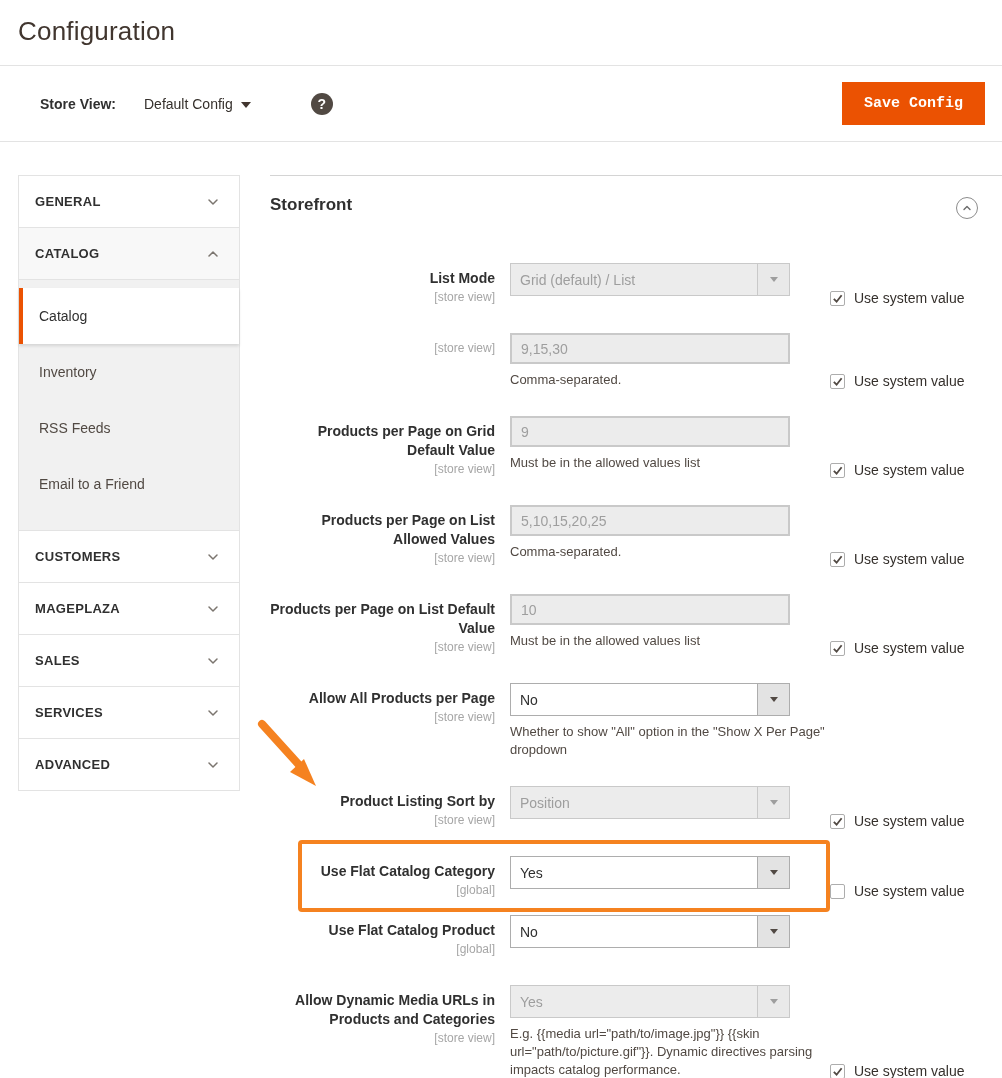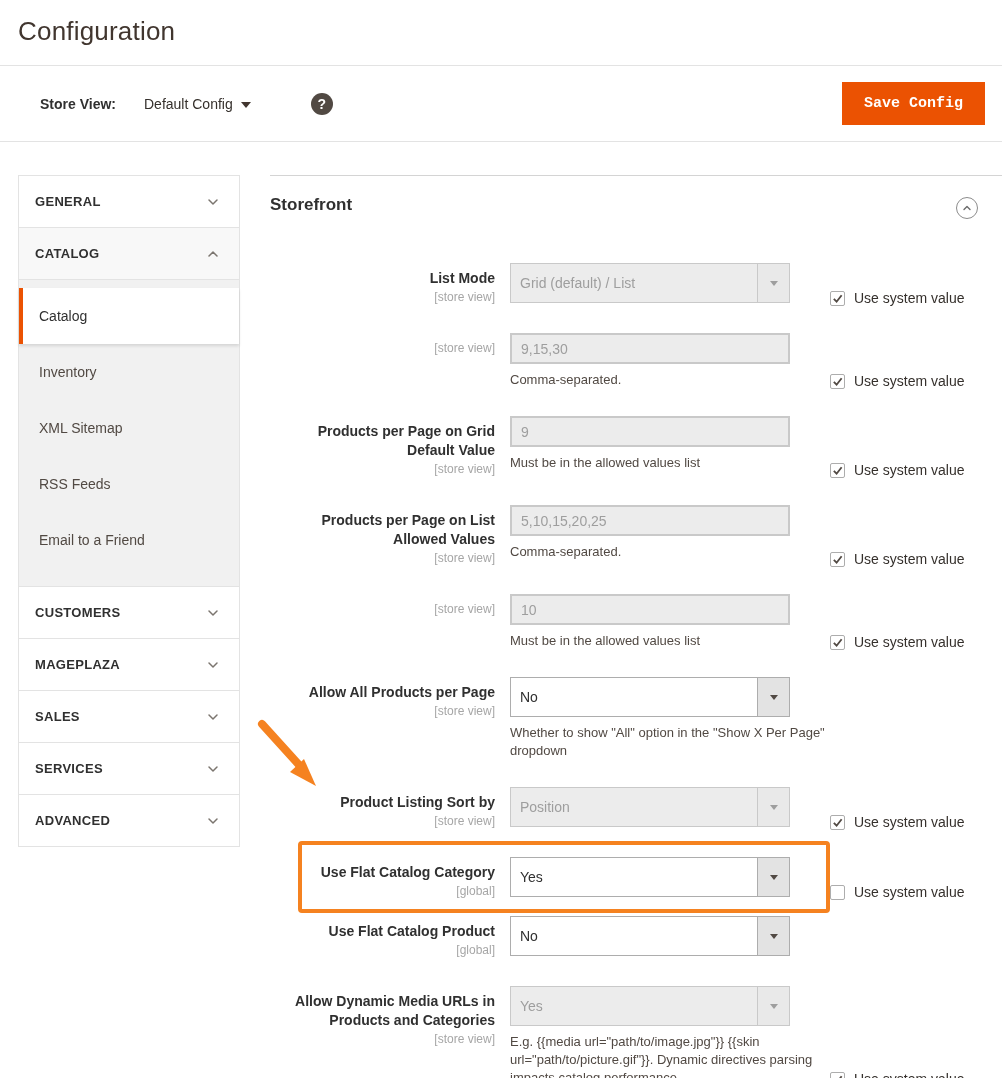--- a/index.html
+++ b/index.html
@@ -99,21 +99,21 @@
   .note { font-size:13px; color:#514943; line-height:18px; margin-top:7px; max-width:340px; width:340px; }
 
   .text-input {
     width:280px; height:31px; border:2px solid #ec4899; background:#fff;
     font-family:"Liberation Sans",sans-serif; font-size:14px; color:#303030;
     padding:0 9px;
   }
   .text-input.disabled { background:#ececec; border-color:#c9c9c9; color:#9e9e9e; }
 
   .select {
-    width:280px; height:40px; border:1px solid #adadad; background:#fff;
+    width:280px; height:33px; border:1px solid #adadad; background:#fff;
     display:flex; align-items:center; cursor:pointer;
   }
   .select .sel-value { flex:1; font-size:14px; color:#303030; padding:0 9px; white-space:nowrap; overflow:hidden; }
   .select .sel-arrow {
     width:32px; height:100%; flex:0 0 32px; background:#e3e3e3;
     border-left:1px solid #adadad;
     display:flex; align-items:center; justify-content:center;
   }
   .tri { width:0; height:0; border-left:4px solid transparent; border-right:4px solid transparent; border-top:5px solid #514943; }
   .select.disabled { background:#ececec; border-color:#c9c9c9; cursor:default; }
@@ -170,23 +170,20 @@
               <polyline points="4,10 8,6 12,10" fill="none" stroke="#7b756f" stroke-width="1.5" stroke-linecap="round" stroke-linejoin="round"></polyline>
             </svg>
           </span>
         </div>
         <div class="sub-panel">
           <div class="sub-item active">
             <span>Catalog</span>
           </div>
           <div class="sub-item">
             <span>Inventory</span>
-          </div>
-          <div class="sub-item">
-            <span>XML Sitemap</span>
           </div>
           <div class="sub-item">
             <span>RSS Feeds</span>
           </div>
           <div class="sub-item">
             <span>Email to a Friend</span>
           </div>
         </div>
         <div class="acc-header">
           <span class="acc-label">CUSTOMERS</span>
@@ -301,20 +298,21 @@
               <span class="checkbox">
                 <svg width="11" height="11" viewBox="0 0 12 12">
                   <polyline points="2,6.5 5,9.5 10.5,2.5" fill="none" stroke="#514943" stroke-width="2"></polyline>
                 </svg>
               </span>
               <span class="usv-label">Use system value</span>
             </div>
           </div>
           <div class="form-row">
             <div class="label-col">
+              <div class="field-label">Products per Page on List Default Value</div>
               <div class="field-scope">[store view]</div>
             </div>
             <div class="field-col"><input class="text-input disabled" readonly="" value="10" style=""><div class="note">Must be in the allowed values list</div></div>
             <div class="usv-col">
               <span class="checkbox">
                 <svg width="11" height="11" viewBox="0 0 12 12">
                   <polyline points="2,6.5 5,9.5 10.5,2.5" fill="none" stroke="#514943" stroke-width="2"></polyline>
                 </svg>
               </span>
               <span class="usv-label">Use system value</span>

